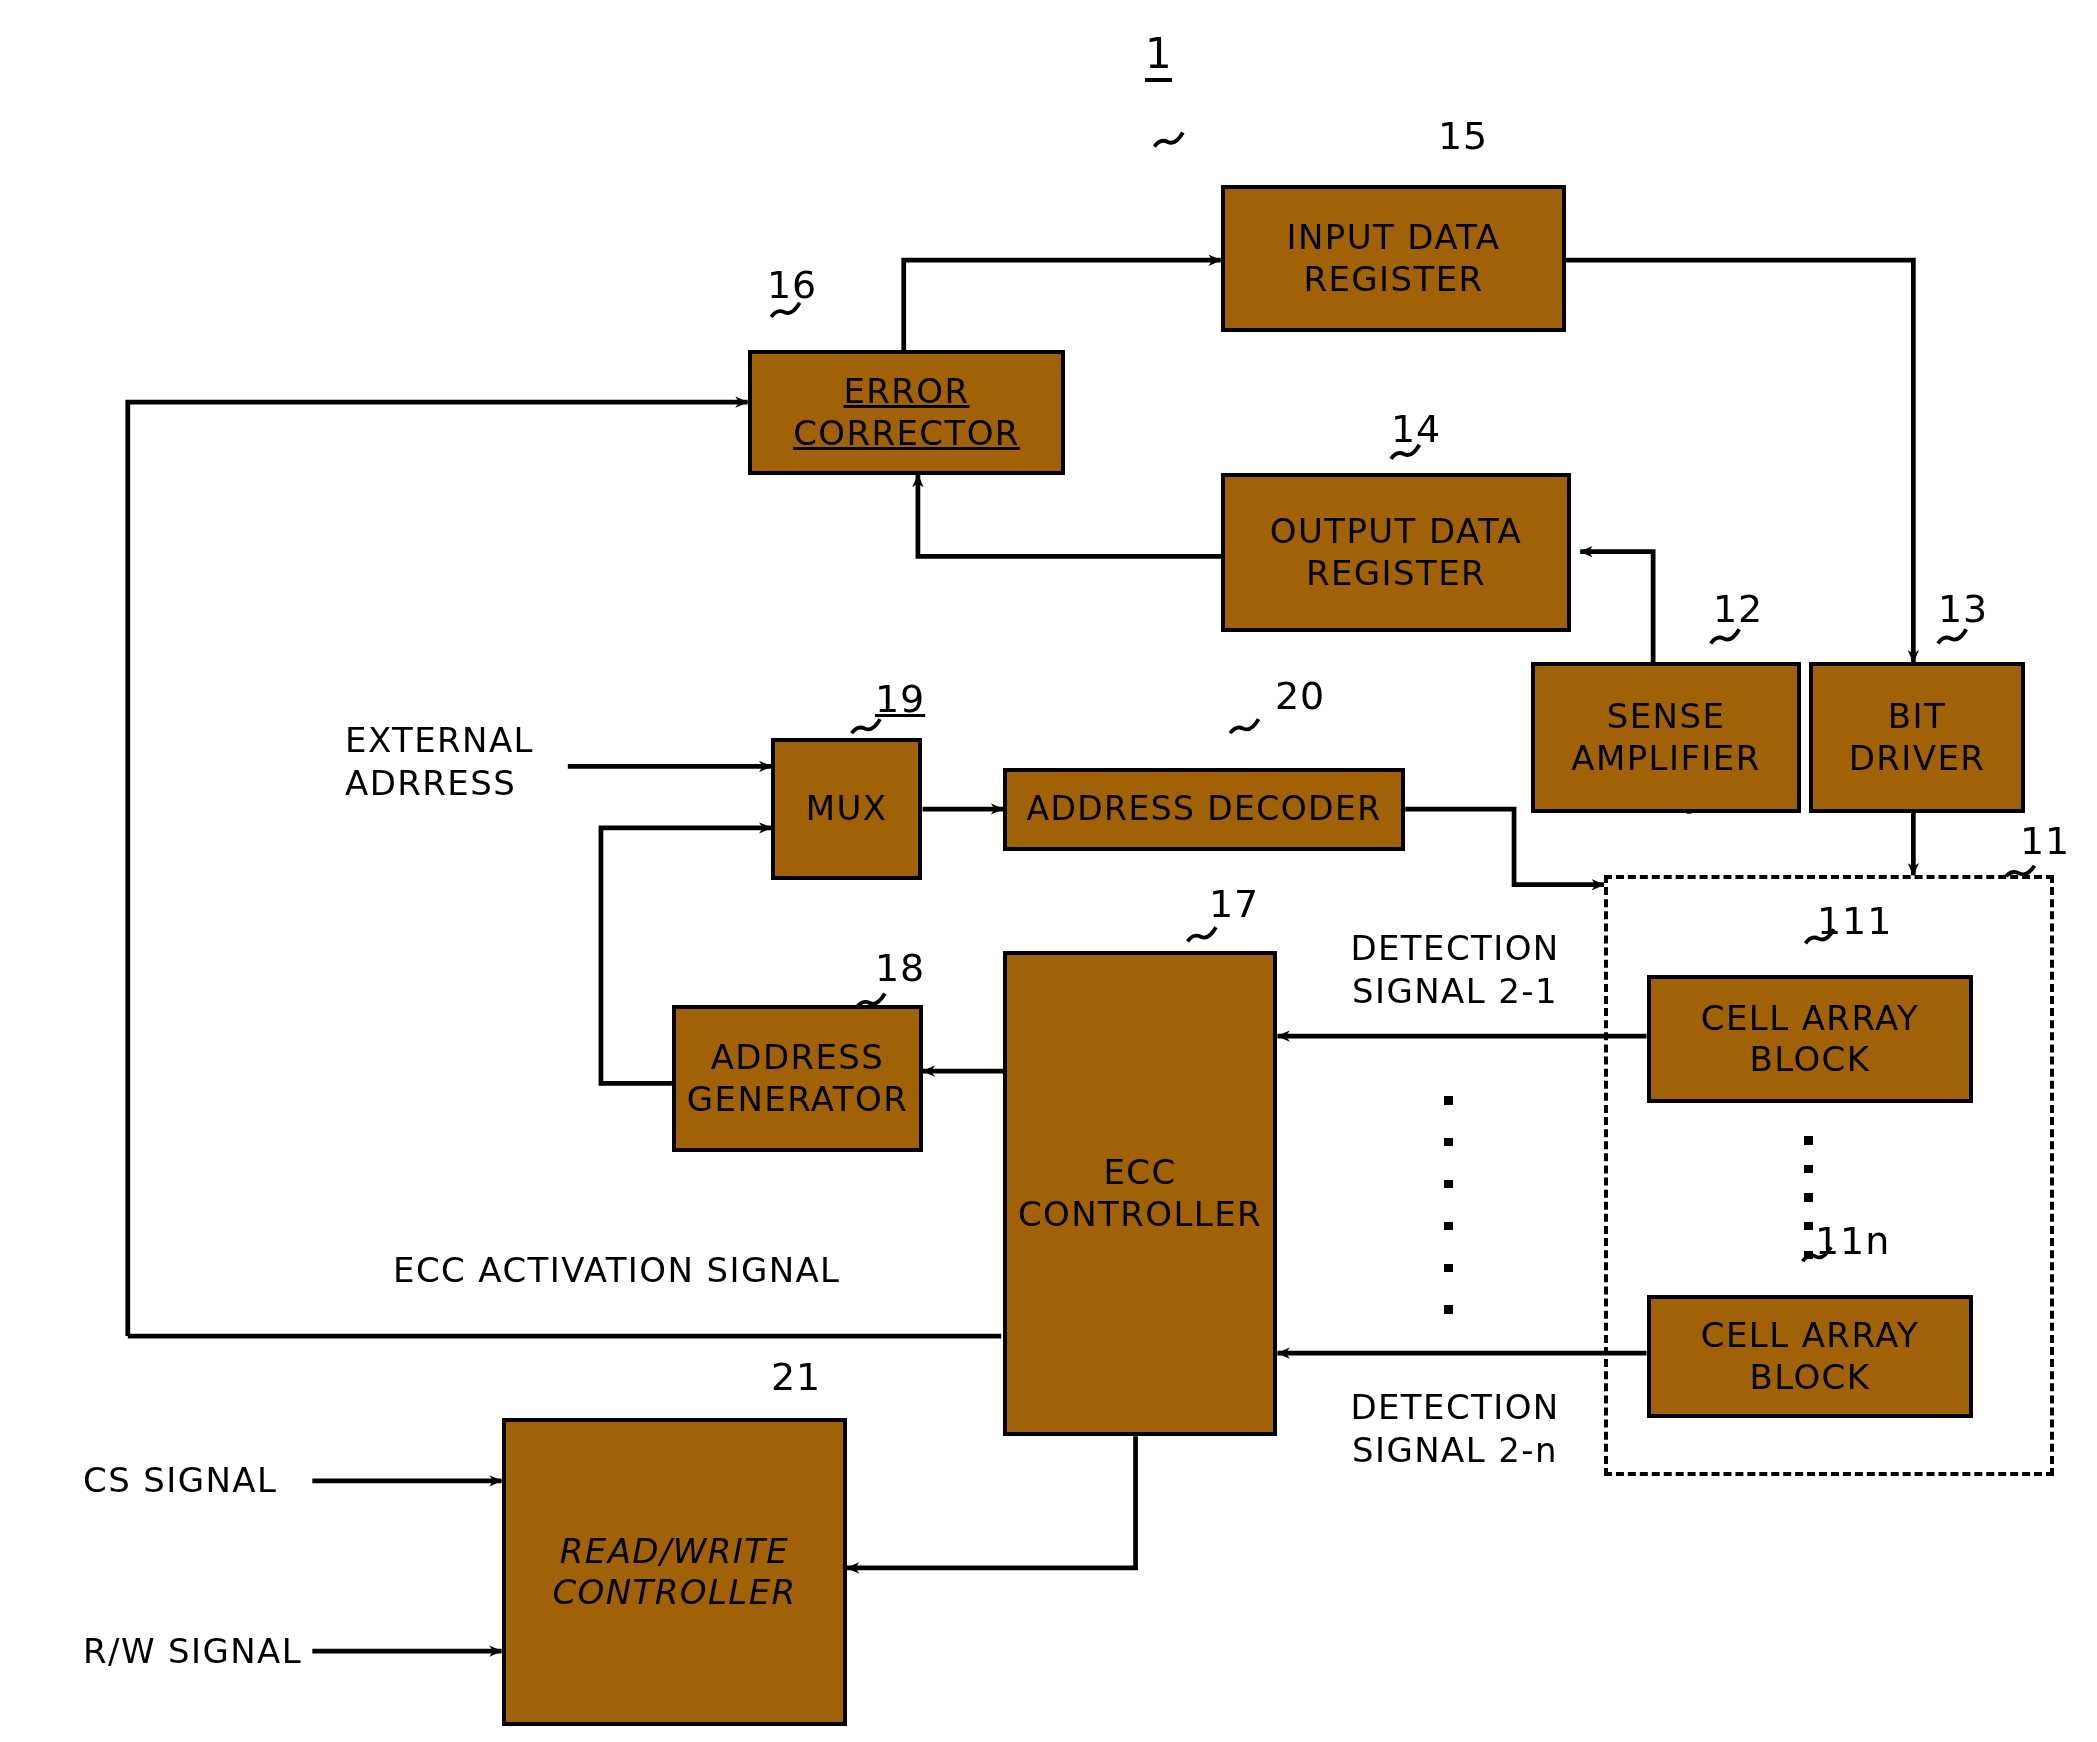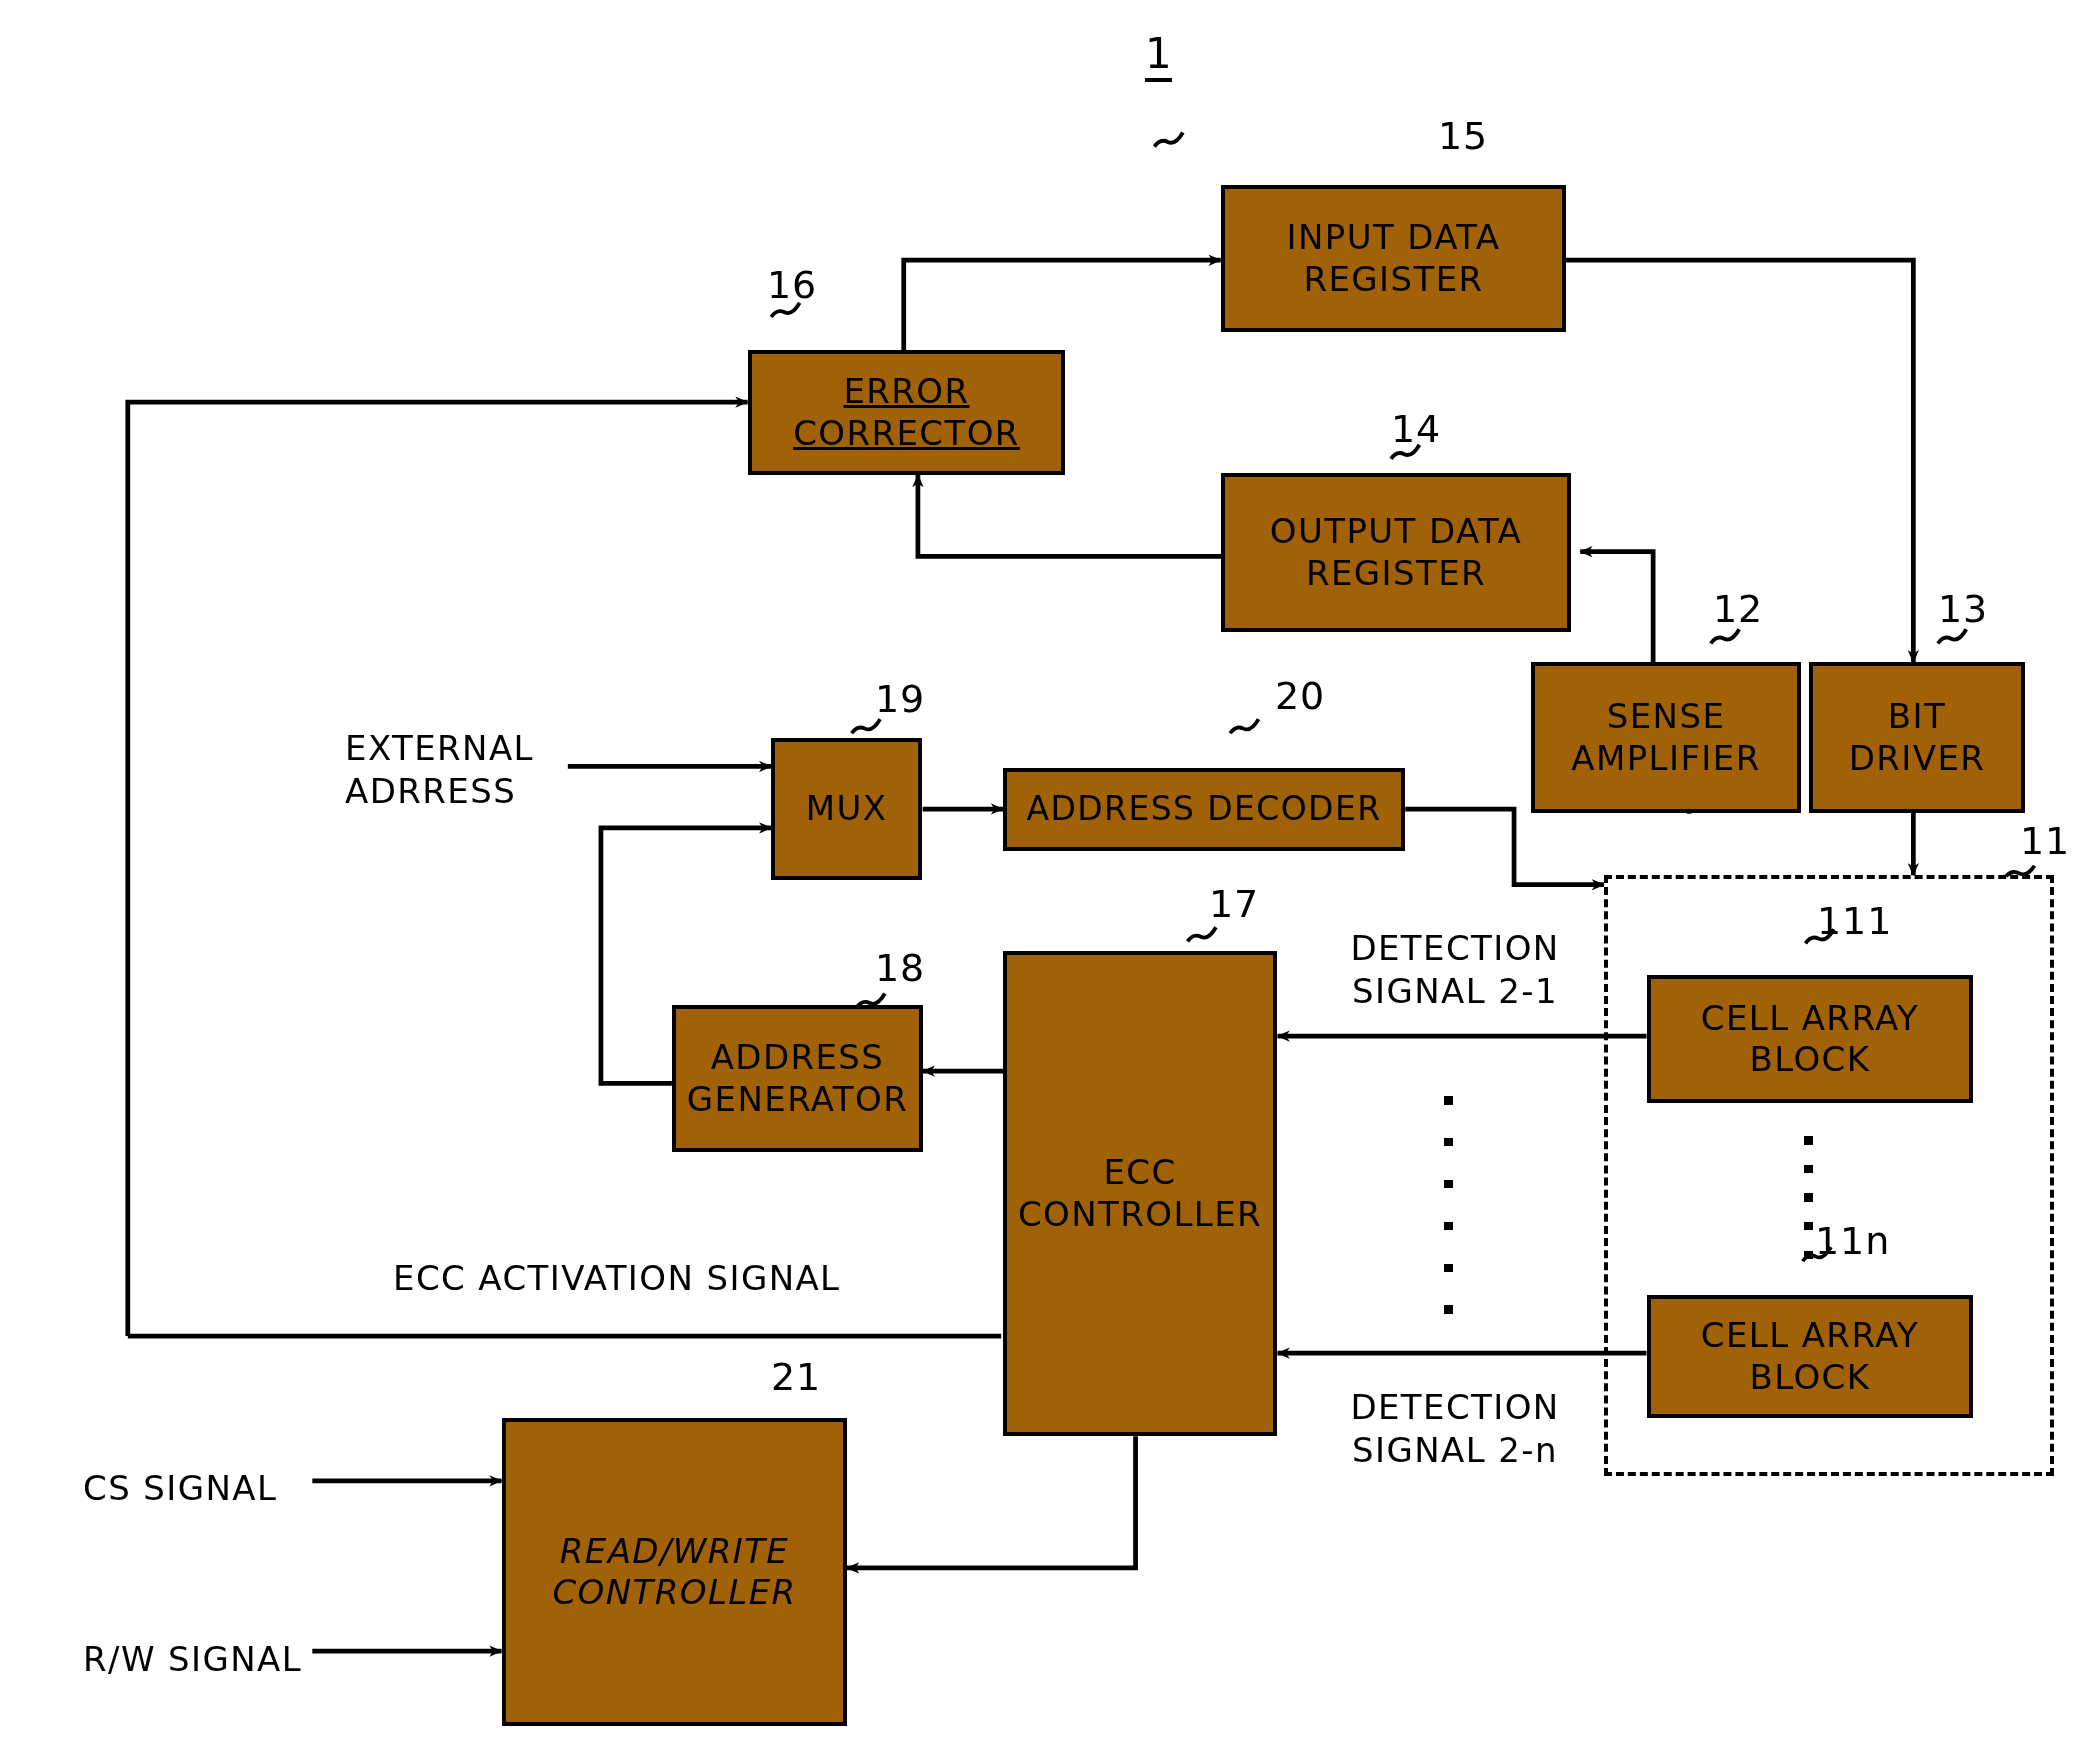--- a/index.html
+++ b/index.html
@@ -67,21 +67,20 @@
     color: #000;
     font-family: "DejaVu Sans", sans-serif;
     font-size: 34px;
     letter-spacing: 1.4px;
     line-height: 1.25;
     white-space: pre-line;
     text-align: center;
   }
   .sig-label.left {
     text-align: left;
-    margin-top: 8px;
   }
   .vdots {
     position: absolute;
     display: flex;
     flex-direction: column;
     align-items: center;
     justify-content: space-between;
   }
   .vdots i {
     display: block;
@@ -180,21 +179,21 @@
 
   <div class="box" style="left:1531px; top:662px; width:270px; height:151px;">SENSE
 AMPLIFIER</div>
   <div class="ref" style="left:1713px; top:587px;">12</div>
 
   <div class="box" style="left:1809px; top:662px; width:216px; height:151px;">BIT
 DRIVER</div>
   <div class="ref" style="left:1938px; top:587px;">13</div>
 
   <div class="box" style="left:771px; top:738px; width:151px; height:142px;">MUX</div>
-  <div class="ref" style="left:875px; top:677px;">19</div>
+  <div class="ref" style="left:875px; top:677px;text-decoration:underline;">19</div>
 
   <div class="box" style="left:1003px; top:768px; width:402px; height:83px; font-size:33px;">ADDRESS DECODER</div>
   <div class="ref" style="left:1247px; top:674px;margin-left:28px;">20</div>
 
   <div class="box" style="left:672px; top:1005px; width:251px; height:147px;">ADDRESS
 GENERATOR</div>
   <div class="ref" style="left:875px; top:946px;">18</div>
 
   <div class="box" style="left:1003px; top:951px; width:274px; height:485px;">ECC
 CONTROLLER</div>

